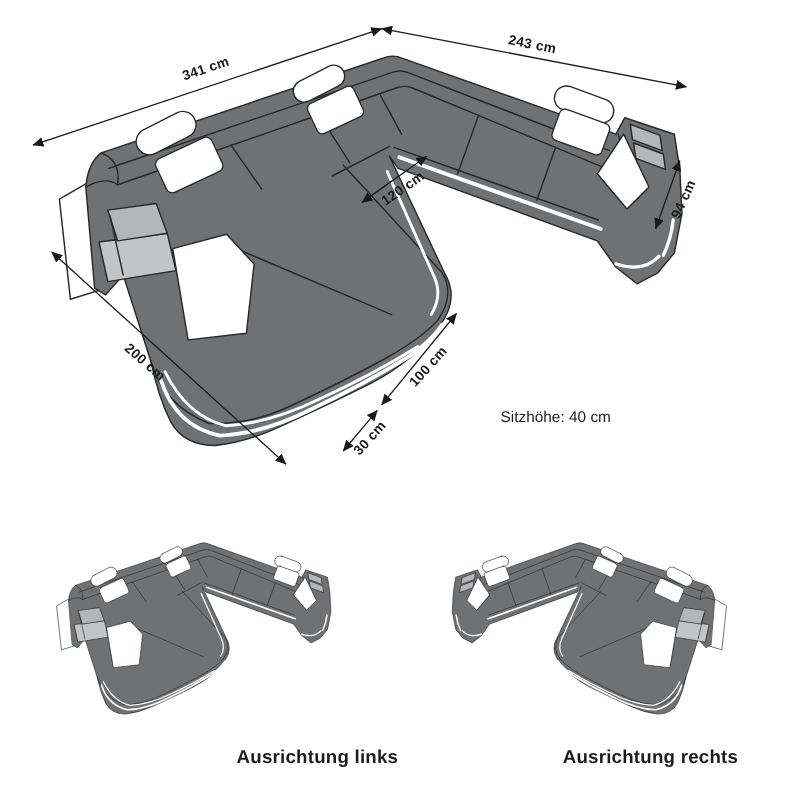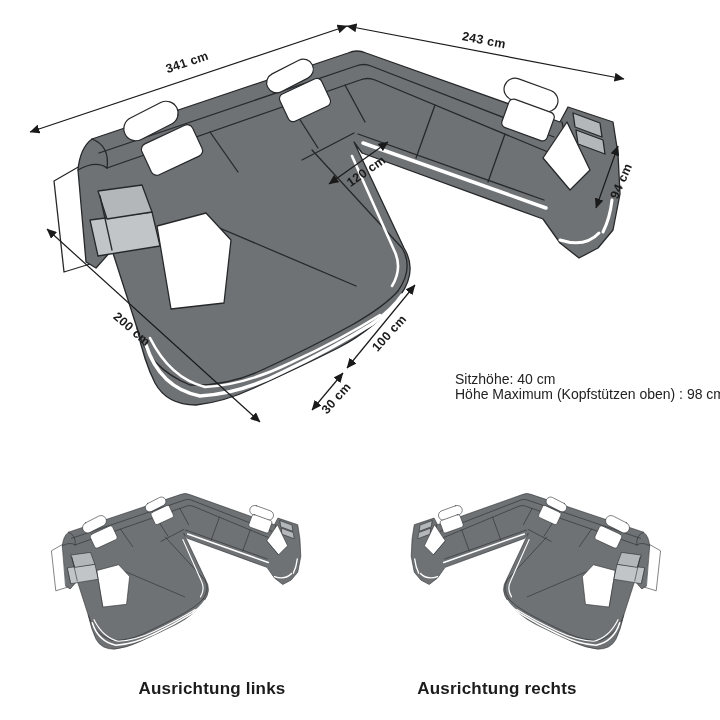--- a/index.html
+++ b/index.html
@@ -11,25 +11,25 @@
   svg text.dim{
     font-family:"Liberation Sans", sans-serif;
     font-size:12.5px;font-weight:bold;fill:#1a1a1a;letter-spacing:.3px;
   }
   .spec-block{
     position:absolute;left:455px;top:372px;width:250px;
     font-size:14px;line-height:15.4px;font-weight:normal;color:#222;
     white-space:nowrap;
   }
   .variant-label{
-    position:absolute;top:679px;width:300px;text-align:center;
+    position:absolute;top:679px;width:300px;text-align:right;
     font-size:17px;font-weight:bold;color:#1c1c1c;letter-spacing:.2px;
   }
   .variant-label.left{left:62px;}
-  .variant-label.right{left:347px;}
+  .variant-label.right{left:371px;}
 </style>
 </head>
 <body>
 
 <div id="stage">
 <svg width="720" height="720" viewBox="0 0 720 720">
   <defs>
     <marker id="ah" viewBox="0 0 10 9" markerUnits="userSpaceOnUse" markerWidth="10" markerHeight="9" refX="9.5" refY="4.5" orient="auto-start-reverse">
       <path d="M0,0 L10,4.5 L0,9 Z" fill="#1a1a1a"></path>
     </marker>
@@ -125,19 +125,18 @@
     <use href="#sofa" xlink:href="#sofa" transform="translate(28,471) scale(0.44)"></use>
   </g>
   <g>
     <use href="#sofa" xlink:href="#sofa" transform="translate(684,471) scale(-0.44,0.44)"></use>
   </g>
 </svg>
 
 
 <div class="spec-block">
   <div>Sitzhöhe: 40 cm</div>
-  <div>Höhe Maximum (Kopfstützen oben) : 98 cm</div>
 </div>
 
 
 <div class="variant-label left">Ausrichtung links</div>
 <div class="variant-label right">Ausrichtung rechts</div>
 </div>
 
 </body></html>

